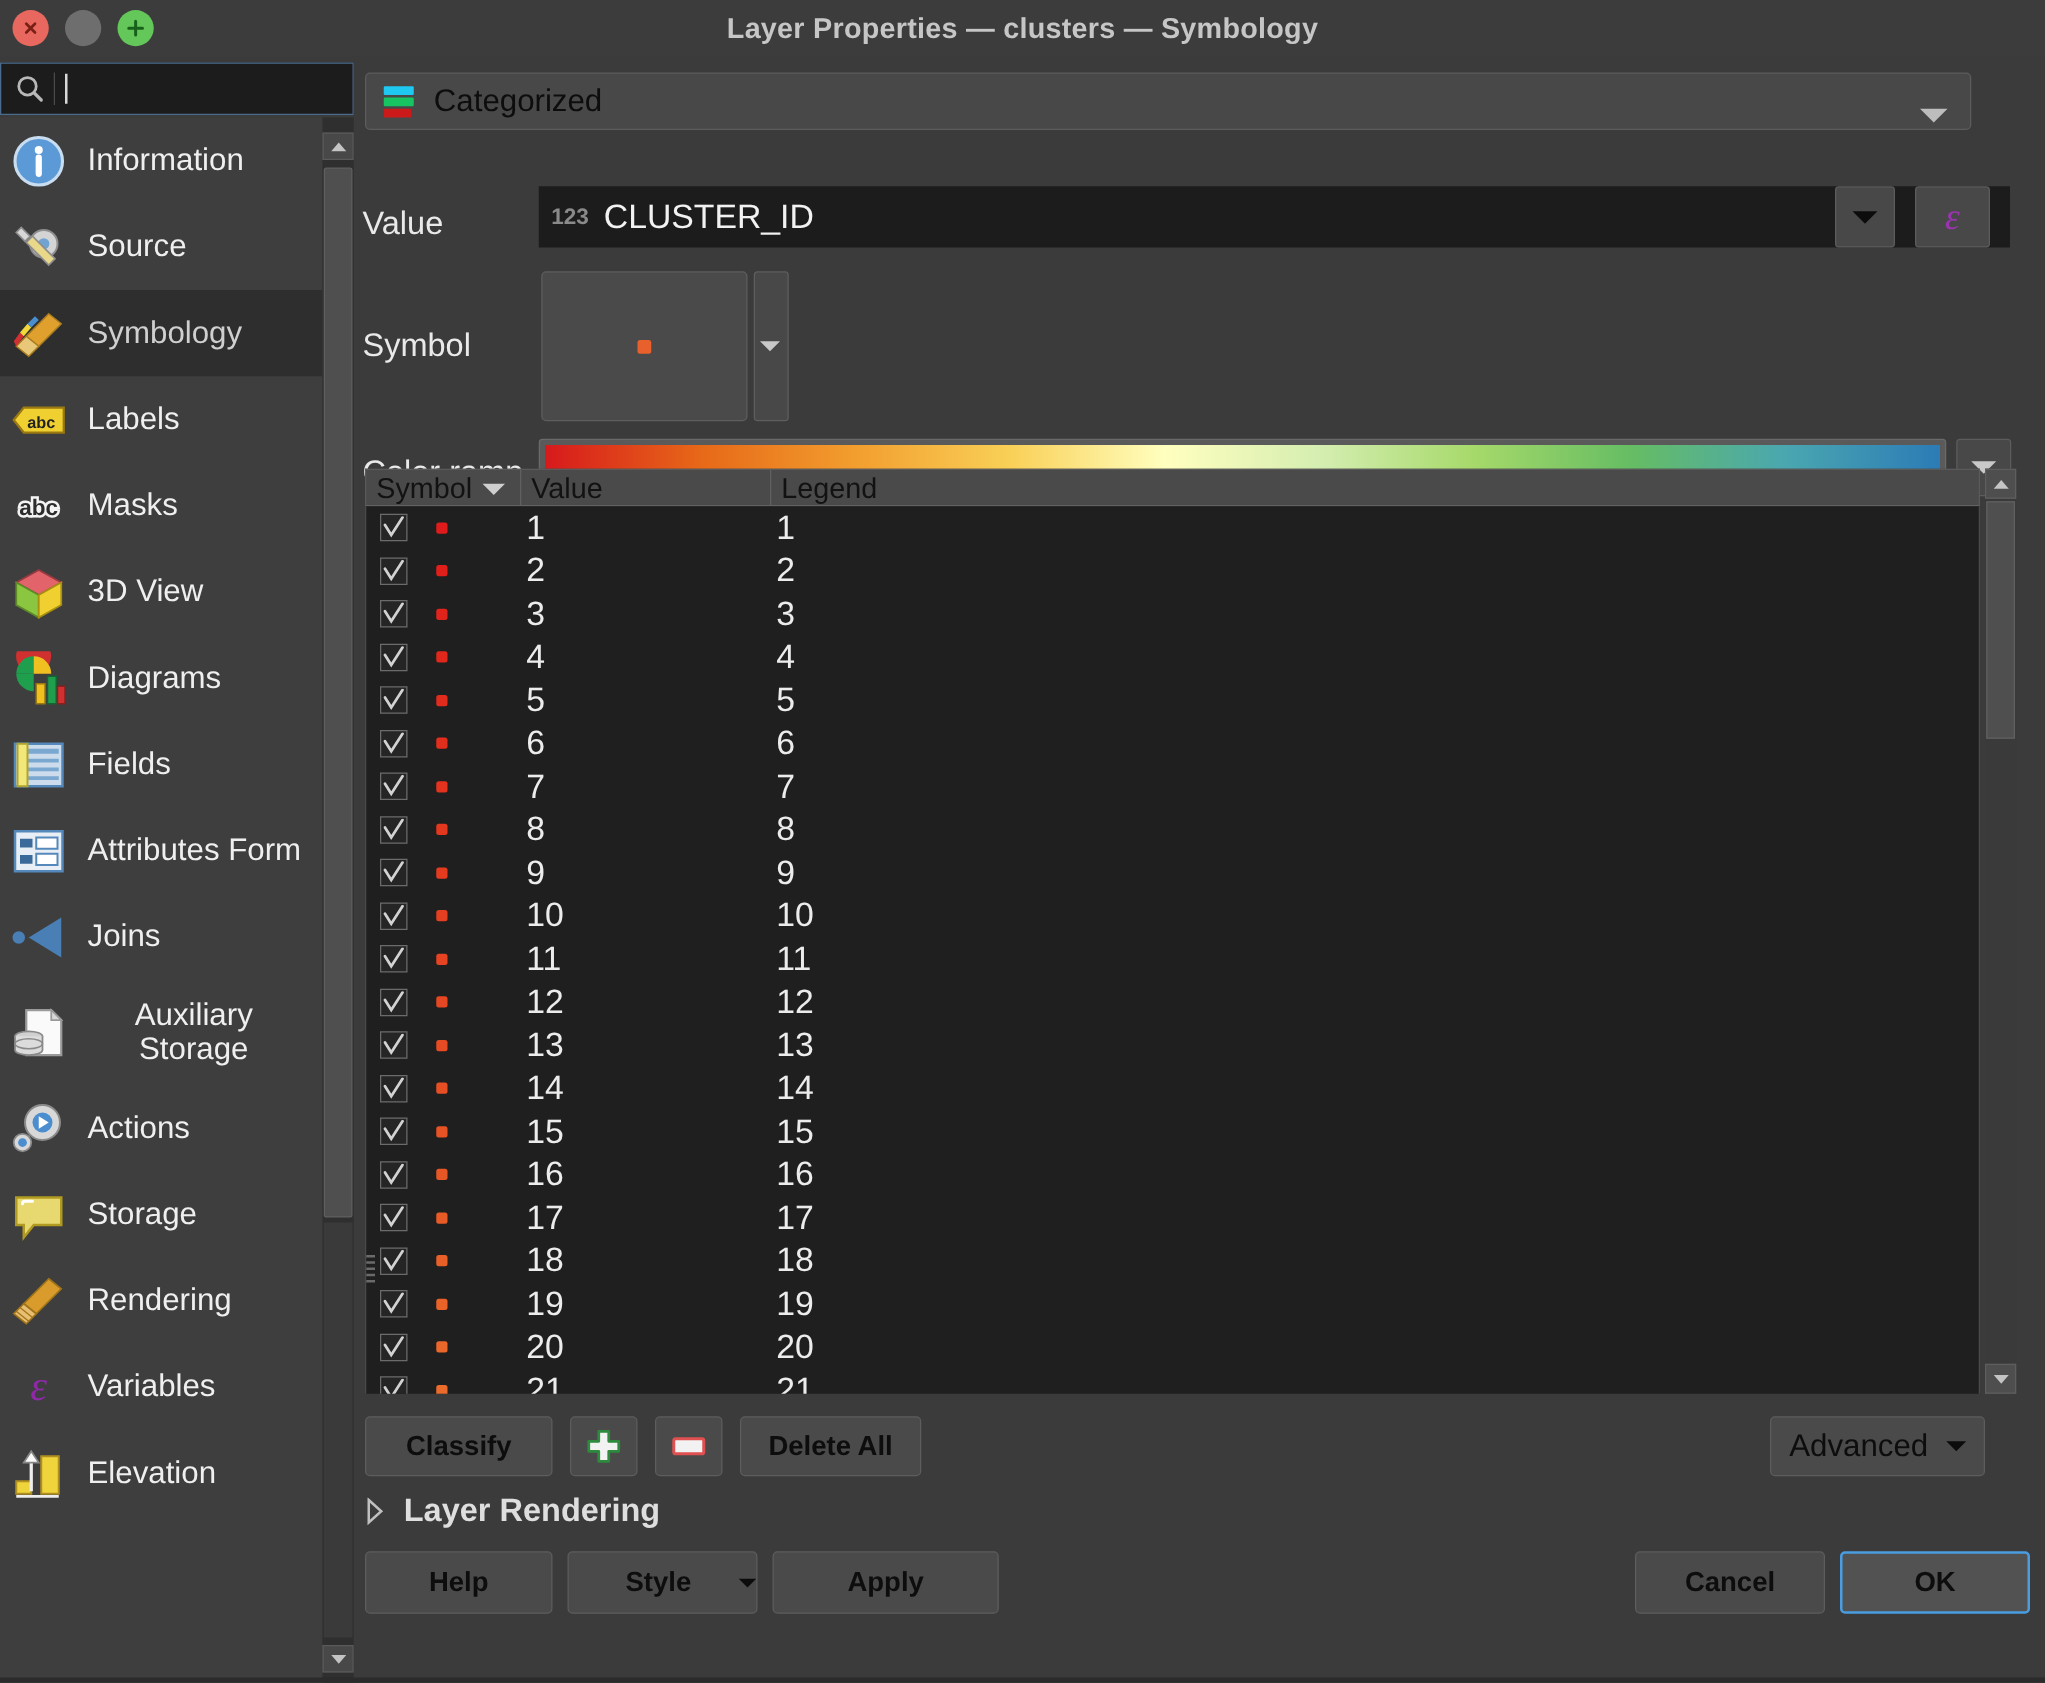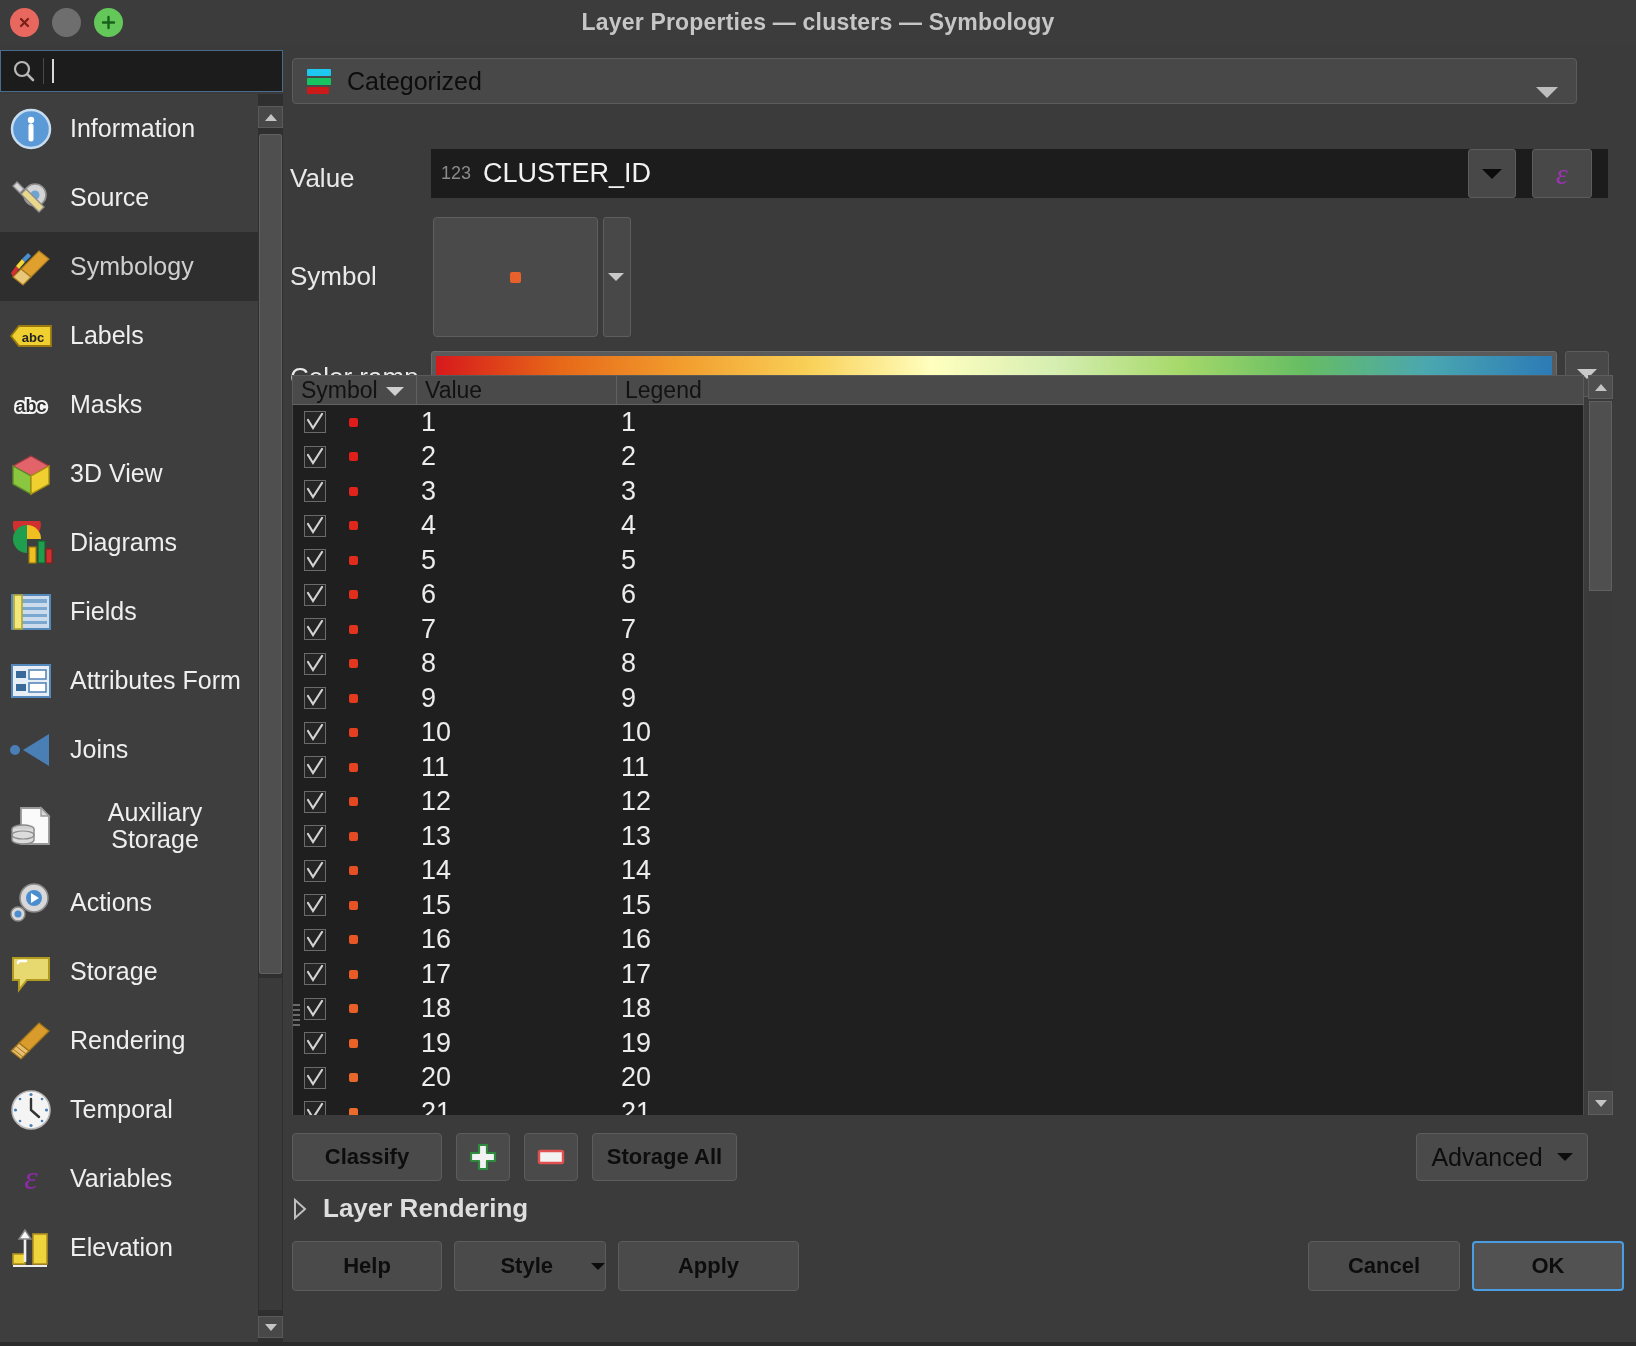--- a/index.html
+++ b/index.html
@@ -93,21 +93,21 @@
   .cat-icon i:nth-child(1){ top:2px; width:24px; background:#1ec8f0; }
   .cat-icon i:nth-child(2){ top:11px; width:24px; background:#17c462; }
   .cat-icon i:nth-child(3){ top:20px; width:22px; background:#cc1a1a; }
 
   
   .lbl-value { position: absolute; left: 7px; top: 118px; color: #e9e9e9; font-size: 26px; }
   .value-field {
     position: absolute; left: 148px; top: 104px; width: 1177px; height: 49px;
     background: #1c1c1c; display: flex; align-items: center; gap: 12px; padding-left: 10px;
   }
-  .type123 { color: #8a8a8a; font-size: 18px; font-weight: normal; }
+  .type123 { color: #8a8a8a; font-size: 18px; font-weight: bold; }
   .value-text { color: #f2f2f2; font-size: 27px; }
   .value-drop {
     position: absolute; left: 1185px; top: 104px; width: 48px; height: 49px;
     background: #484848; border: 1px solid #5c5c5c; border-radius: 3px;
     display:flex; align-items:center; justify-content:center;
   }
   .caret-dn { width: 0; height: 0; border-left: 10px solid transparent; border-right: 10px solid transparent; border-top: 10px solid #0c0c0c; }
   .expr-btn {
     position: absolute; left: 1249px; top: 104px; width: 60px; height: 49px;
     background: #484848; border: 1px solid #5c5c5c; border-radius: 3px;
@@ -444,37 +444,20 @@
       <svg width="44" height="44" viewBox="0 0 44 44">
         <path d="M30 4 L40 12 L20 32 L10 24 Z" fill="#d99b2c" stroke="#a07418" stroke-width="1.3"></path>
         <path d="M10 24 L20 32 L12 40 L2 32 Z" fill="#e8be72" stroke="#a07418" stroke-width="1.3"></path>
         <path d="M4 30 L14 38" stroke="#a07418" stroke-width="1"></path>
         <path d="M7 27 L17 35" stroke="#a07418" stroke-width="1"></path>
       </svg>
     </span>
     <span class="lbl">Rendering</span>
   </div>
 
-  <div class="side-item">
-    <span class="ico">
-      <svg width="44" height="44" viewBox="0 0 44 44">
-        <circle cx="22" cy="22" r="19" fill="#f4f4f4" stroke="#b8b8b8" stroke-width="1.6"></circle>
-        <circle cx="22" cy="6.5" r="1.6" fill="#4a7fb5"></circle>
-          <circle cx="37.5" cy="22" r="1.6" fill="#4a7fb5"></circle>
-        <circle cx="22" cy="37.5" r="1.6" fill="#4a7fb5"></circle>
-          <circle cx="6.5" cy="22" r="1.6" fill="#4a7fb5"></circle>
-        <circle cx="33" cy="11" r="1.3" fill="#4a7fb5"></circle>
-          <circle cx="33" cy="33" r="1.3" fill="#4a7fb5"></circle>
-        <circle cx="11" cy="33" r="1.3" fill="#4a7fb5"></circle>
-          <circle cx="11" cy="11" r="1.3" fill="#4a7fb5"></circle>
-        <path d="M22 22 V11 M22 22 L30 29" stroke="#333" stroke-width="2.4" stroke-linecap="round"></path>
-      </svg>
-    </span>
-    <span class="lbl">Temporal</span>
-  </div>
 
   <div class="side-item">
     <span class="ico">
       <svg width="44" height="44" viewBox="0 0 44 44">
         <text x="22" y="32" font-family="Liberation Serif, serif" font-style="italic" font-size="34" fill="#8e2aa8" text-anchor="middle">ε</text>
       </svg>
     </span>
     <span class="lbl">Variables</span>
   </div>
 
@@ -886,21 +869,21 @@
         </svg>
       </span>
     </div>
     <div class="btn iconbtn">
       <span class="minus-ico">
         <svg width="30" height="20" viewBox="0 0 30 20">
           <rect x="3" y="4" width="24" height="12" rx="1.5" fill="#f2f2f2" stroke="#e05050" stroke-width="2.4"></rect>
         </svg>
       </span>
     </div>
-    <div class="btn delall">Storage All</div>
+    <div class="btn delall">Delete All</div>
   </div>
 
   <div class="advanced">
     <span>Advanced</span>
     <span class="caret-dn"></span>
   </div>
 
   <div class="layer-rendering">
     <span class="tri-right">
       <svg width="15" height="22" viewBox="0 0 15 22">

